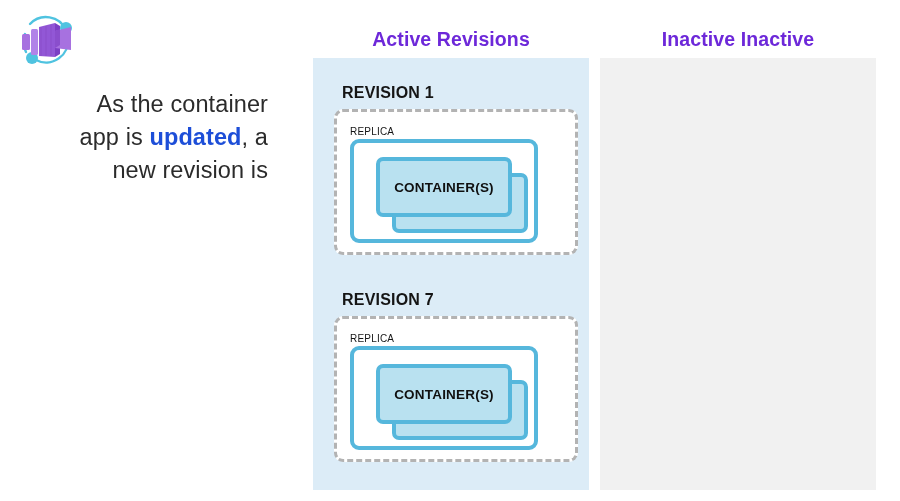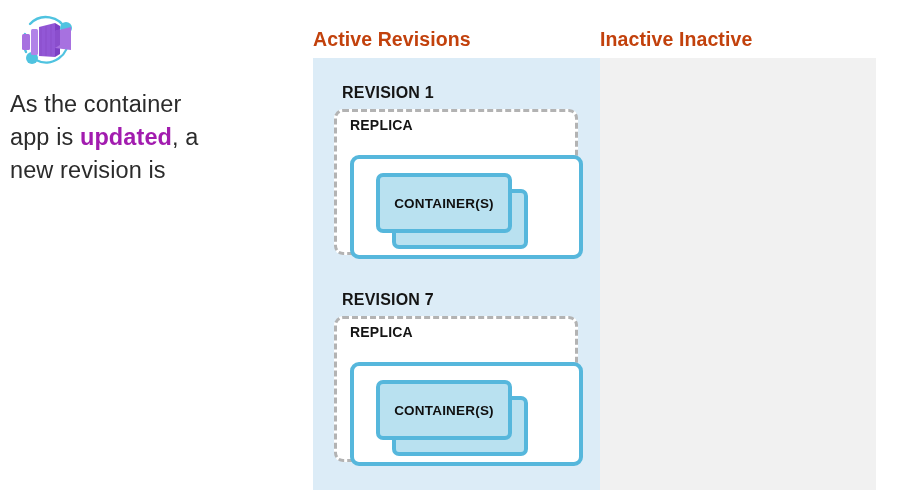--- a/index.html
+++ b/index.html
@@ -31,53 +31,53 @@
     top: 12px;
     width: 66px;
     height: 60px;
   }
 
   #caption-text {
     position: absolute;
     left: 10px;
     top: 88px;
     width: 258px;
+    text-align: right;
     font-size: 23.5px;
     line-height: 33px;
     font-weight: 300;
     color: #2b2b2b;
     letter-spacing: 0.1px;
   }
   #caption-text .bold {
     font-weight: bold;
-    color: #a21caf;
+    color: #1d4ed8;
   }
 
   
   .column-header {
     position: absolute;
     top: 28px;
     font-size: 19.5px;
     font-weight: bold;
-    color: #c2410c;
-    text-align: left;
+    color: #6d28d9;
+    text-align: center;
     letter-spacing: 0.1px;
   }
   #active-header   { left: 313px; width: 276px; }
   #inactive-header { left: 600px; width: 276px; }
 
   
   #active-panel {
     position: absolute;
     left: 313px;
     top: 58px;
     width: 276px;
     height: 432px;
     background: #dcecf7;
-    padding-left: 38px;
   }
   #inactive-panel {
     position: absolute;
     left: 600px;
     top: 58px;
     width: 276px;
     height: 432px;
     background: #f1f1f1;
   }
 
@@ -103,39 +103,38 @@
     height: 146px;
     background: #ffffff;
     border: 3px dashed #b3b3b3;
     border-radius: 9px;
     box-sizing: border-box;
   }
 
   .replica-title {
     position: absolute;
     left: 13px;
-    top: 5px;
-    font-size: 14px;
-    font-weight: bold;
+    top: 14px;
+    font-size: 10px;
+    font-weight: normal;
     color: #151515;
     letter-spacing: 0.2px;
   }
 
   
   .container-frame {
     position: absolute;
     left: 13px;
     top: 27px;
-    width: 233px;
+    width: 188px;
     height: 104px;
     background: #ffffff;
     border: 4px solid #56b7dc;
     border-radius: 9px;
     box-sizing: border-box;
-    margin-top: 16px;
   }
 
   .container-card {
     position: absolute;
     background: #b9e1f0;
     border: 4px solid #56b7dc;
     border-radius: 7px;
     box-sizing: border-box;
   }
   .container-card.back {

